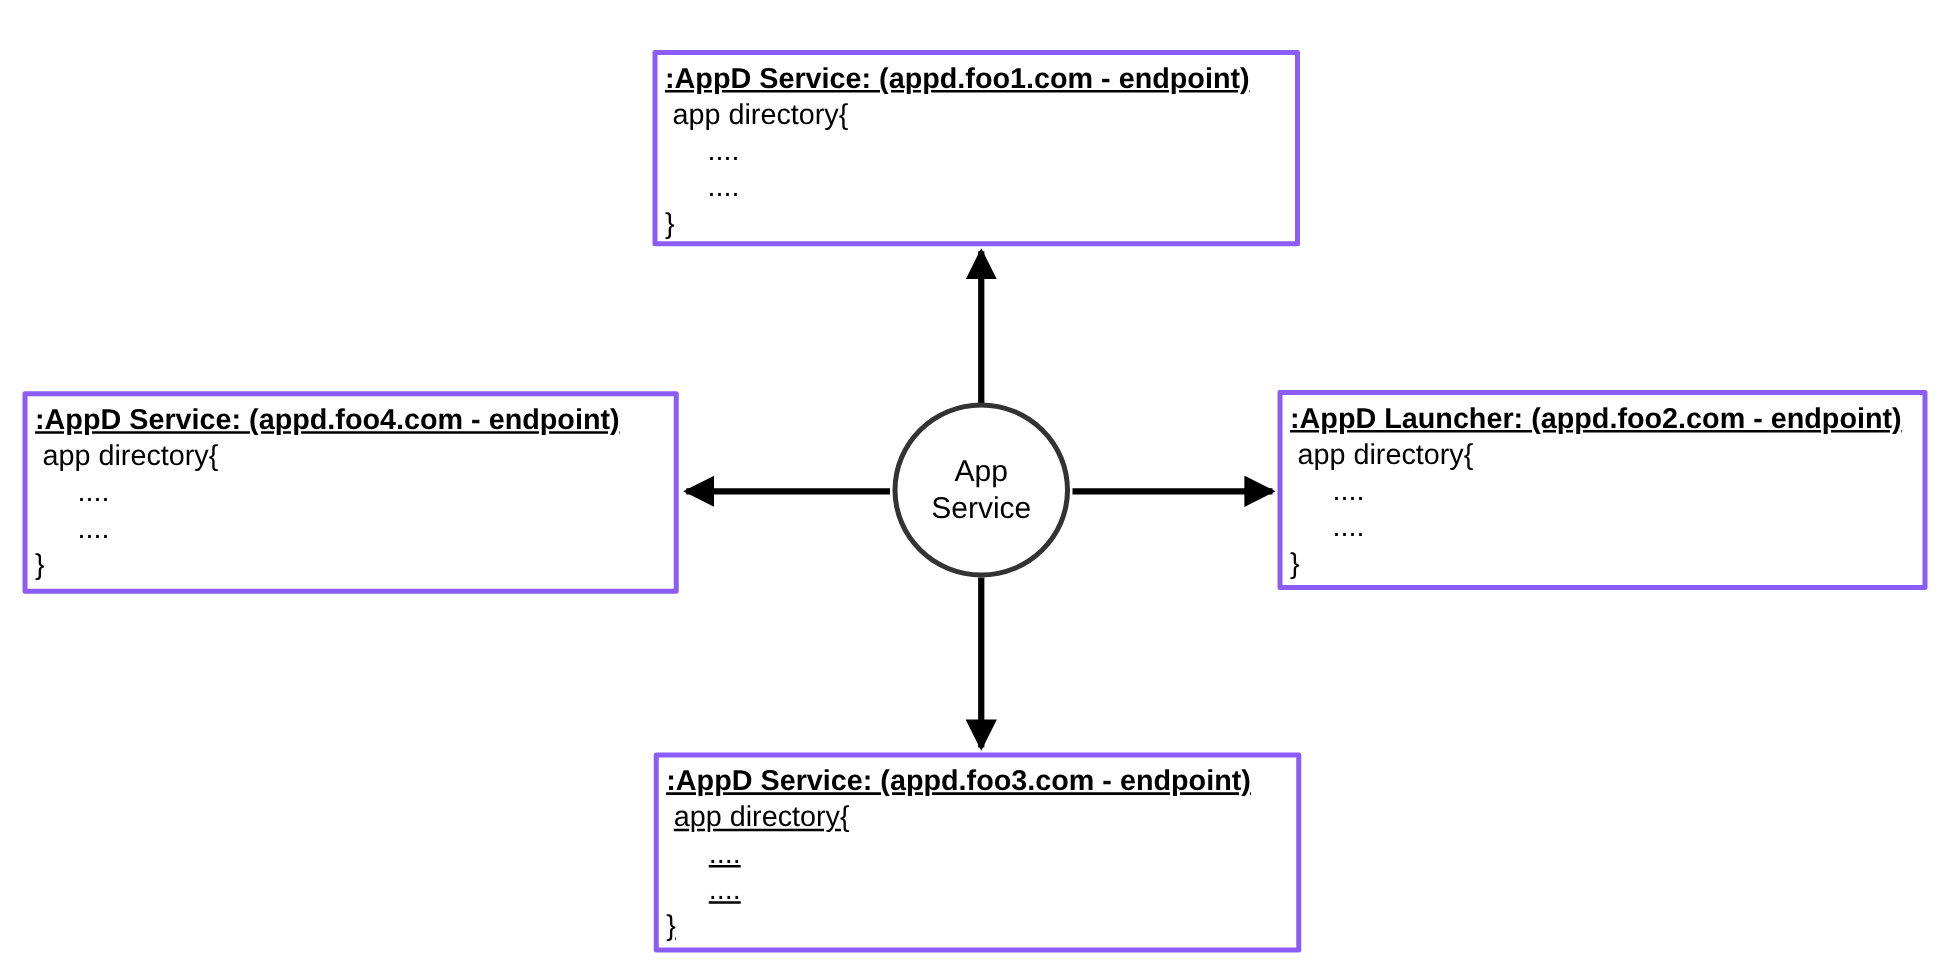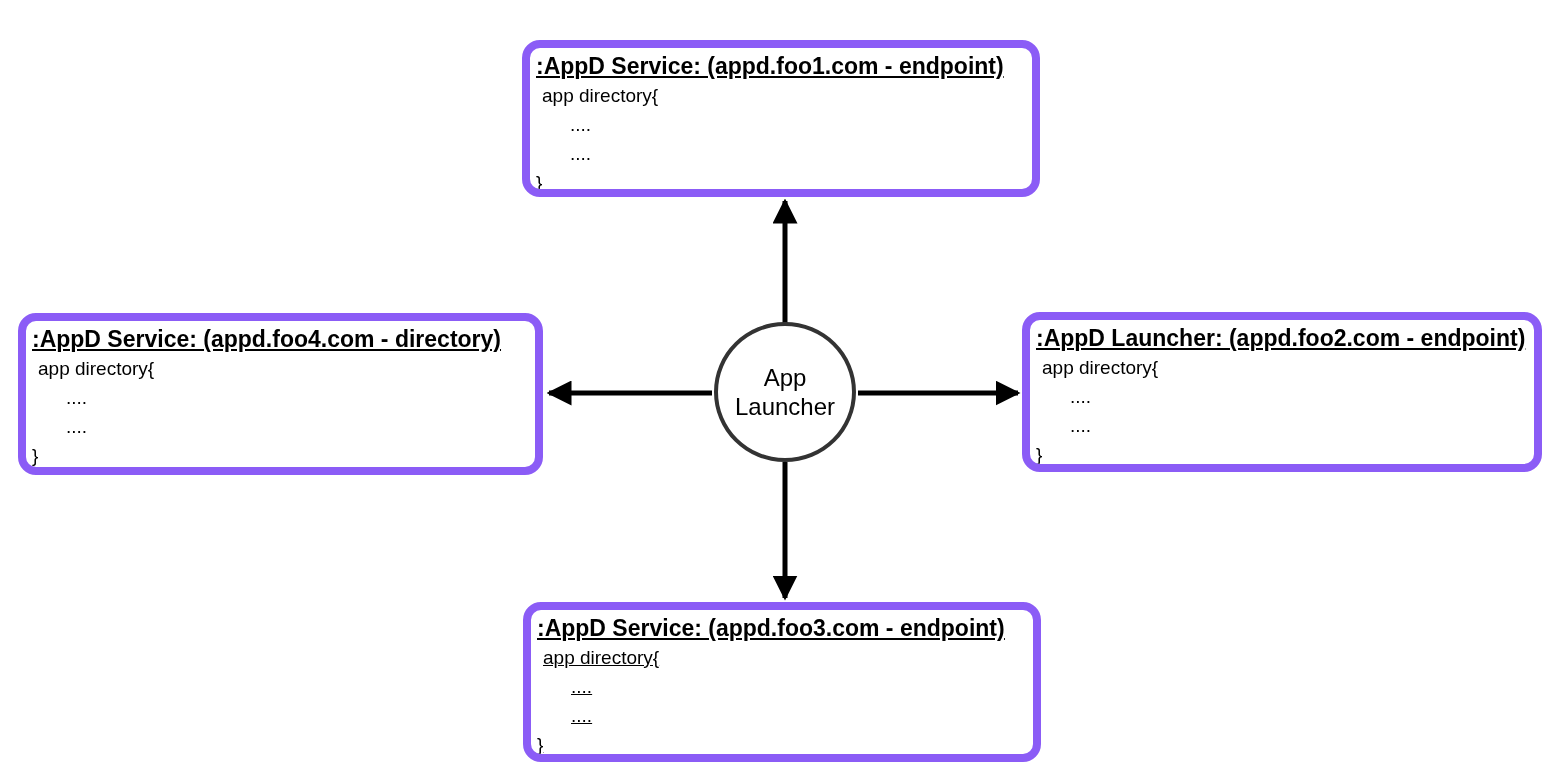--- a/index.html
+++ b/index.html
@@ -18,38 +18,38 @@
   .arrows {
     position: absolute;
     left: 0; top: 0;
     width: 1561px;
     height: 783px;
     pointer-events: none;
   }
   .service-node {
     position: absolute;
     background: #ffffff;
-    border: 8px solid #8b5cf6;
-    border-radius: 18px;
+    border: 4px solid #8b5cf6;
+    border-radius: 2px;
     padding: 3px 6px 4px 6px;
     overflow: hidden;
   }
   .node-top    { left: 522px; top: 40px;  width: 518px; height: 157px; }
   .node-right  { left: 1022px; top: 312px; width: 520px; height: 160px; }
   .node-bottom { left: 523px; top: 602px; width: 518px; height: 160px; text-decoration: underline; }
   .node-left   { left: 18px;  top: 313px; width: 525px; height: 162px; }
   .node-title {
     font-size: 23px;
     font-weight: bold;
     text-decoration: underline;
     line-height: 30px;
     white-space: nowrap;
   }
   .node-line {
-    font-size: 19px;
+    font-size: 23px;
     line-height: 29px;
     padding-left: 6px;
     white-space: pre;
   }
   .node-line.indent { padding-left: 34px; }
   .node-line.brace  { padding-left: 0px; }
   .launcher {
     position: absolute;
     left: 714px; top: 322px;
     width: 142px; height: 140px;
@@ -100,25 +100,25 @@
 
   <div class="service-node node-bottom">
     <div class="node-title">:AppD Service: (appd.foo3.com - endpoint)</div>
     <div class="node-line">app directory{</div>
     <div class="node-line indent">....</div>
     <div class="node-line indent">....</div>
     <div class="node-line brace">}</div>
   </div>
 
   <div class="service-node node-left">
-    <div class="node-title">:AppD Service: (appd.foo4.com - directory)</div>
+    <div class="node-title">:AppD Service: (appd.foo4.com - endpoint)</div>
     <div class="node-line">app directory{</div>
     <div class="node-line indent">....</div>
     <div class="node-line indent">....</div>
     <div class="node-line brace">}</div>
   </div>
 
   <div class="launcher">
     <span>App</span>
-    <span>Launcher</span>
+    <span>Service</span>
   </div>
 
 </div>
 
 </body></html>

